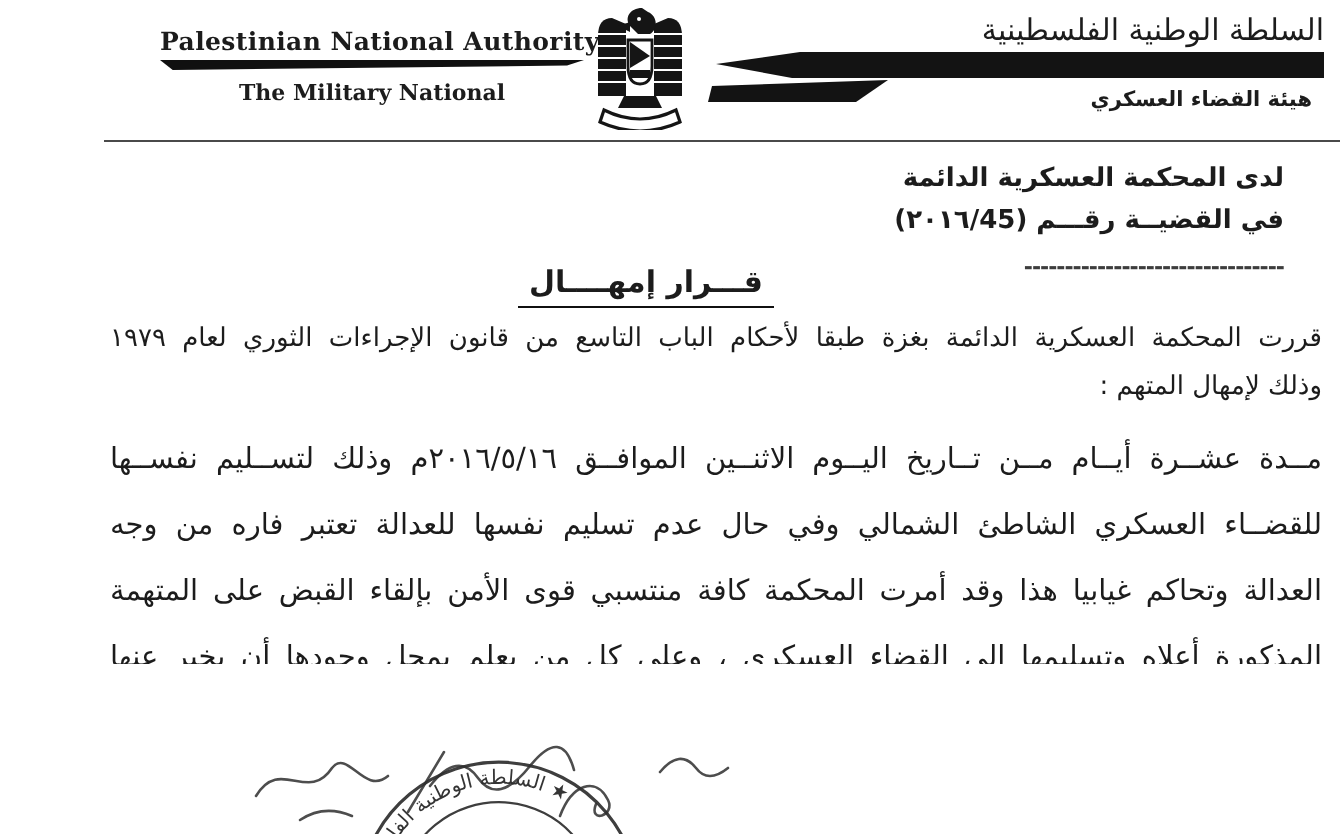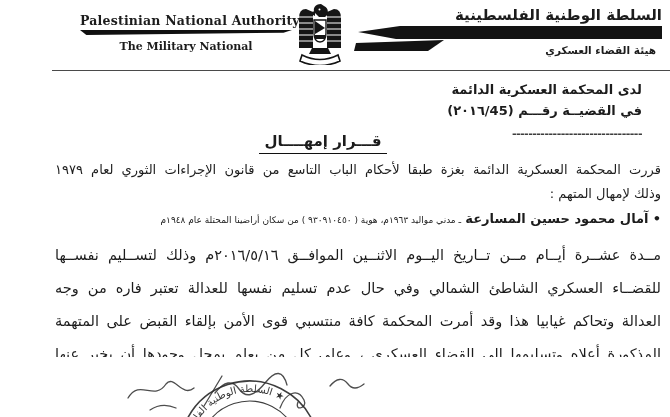--- a/index.html
+++ b/index.html
@@ -10,21 +10,21 @@
   }
   
   .en-block{position:absolute;left:80px;top:13px;width:212px;text-align:center;
     font-family:"DejaVu Serif",serif;}
   .en-title{font-size:12.5px;font-weight:bold;letter-spacing:.2px;white-space:nowrap;}
   .en-underline{height:5px;background:#101010;margin-top:2px;
     clip-path:polygon(0 0,100% 0,96% 55%,3% 100%);}
   .en-sub{font-size:11px;font-weight:bold;margin-top:5px;}
   .emblem{position:absolute;left:292px;top:3px;}
   .ar-head{position:absolute;right:8px;top:5px;text-align:right;direction:rtl;}
-  .ar-authority{display:inline-block;font-size:15px;font-weight:bold;
+  .ar-authority{display:inline-block;font-size:15px;font-weight:normal;
     border-bottom:2px solid #141414;padding-bottom:2px;}
   .flag-swoosh{position:absolute;right:8px;top:25px;}
   .ar-dept{position:absolute;right:14px;top:44px;font-size:10.5px;font-weight:bold;direction:rtl;}
   .ar-court{position:absolute;right:11px;top:57px;font-size:10.5px;font-weight:bold;direction:rtl;
     border-bottom:1px solid #333;padding-bottom:1px;}
   .header-rule{position:absolute;left:52px;top:70px;width:618px;border-top:1.5px solid #4a4a4a;}
   
   .case-block{position:absolute;right:28px;top:79px;text-align:right;direction:rtl;
     font-weight:bold;font-size:13px;line-height:21px;}
   .case-dashes{font-size:11px;font-weight:bold;letter-spacing:-.5px;color:#3d3d3d;
@@ -103,25 +103,20 @@
     <div class="case-dashes">--------------------------------</div>
   </div>
 
   <div class="doc-title">
     <span>قـــرار إمهــــال</span>
   </div>
 
   <div class="body-block">
     <div class="intro1">قررت المحكمة العسكرية الدائمة بغزة طبقا لأحكام الباب التاسع من قانون الإجراءات الثوري لعام ١٩٧٩</div>
     <div class="intro2">وذلك لإمهال المتهم :</div>
-    <div class="defendant">
-      <span class="b-name">•</span>
-      <span class="b-name">آمال محمود حسين المسارعة</span>
-      <span class="b-details">ـ مدني مواليد ١٩٦٣م، هوية ( ٩٣٠٩١٠٤٥٠ ) من سكان أراضينا المحتلة عام ١٩٤٨م</span>
-    </div>
     <div class="main-par">مــدة عشــرة أيــام مــن تــاريخ اليــوم الاثنــين الموافــق ٢٠١٦/٥/١٦م وذلك لتســليم نفســها للقضــاء العسكري الشاطئ الشمالي وفي حال عدم تسليم نفسها للعدالة تعتبر فاره من وجه العدالة وتحاكم غيابيا هذا وقد أمرت المحكمة كافة منتسبي قوى الأمن بإلقاء القبض على المتهمة المذكورة أعلاه وتسليمها إلى القضاء العسكري ، وعلى كل من يعلم بمحل وجودها أن يخبر عنها وإلا يعتبر متسترا على مجرم فار من وجه العدالة</div>
   </div>
 
 
   <div class="stamp">
     <svg width="150" height="150" viewBox="0 0 150 150" aria-hidden="true">
       <defs>
         <path id="arcTop" d="M 13,78 A 62,62 0 0 1 137,78" fill="none"></path>
       </defs>
       <circle cx="75" cy="75" r="70" fill="none" stroke="#3e3e3e" stroke-width="1.6"></circle>

